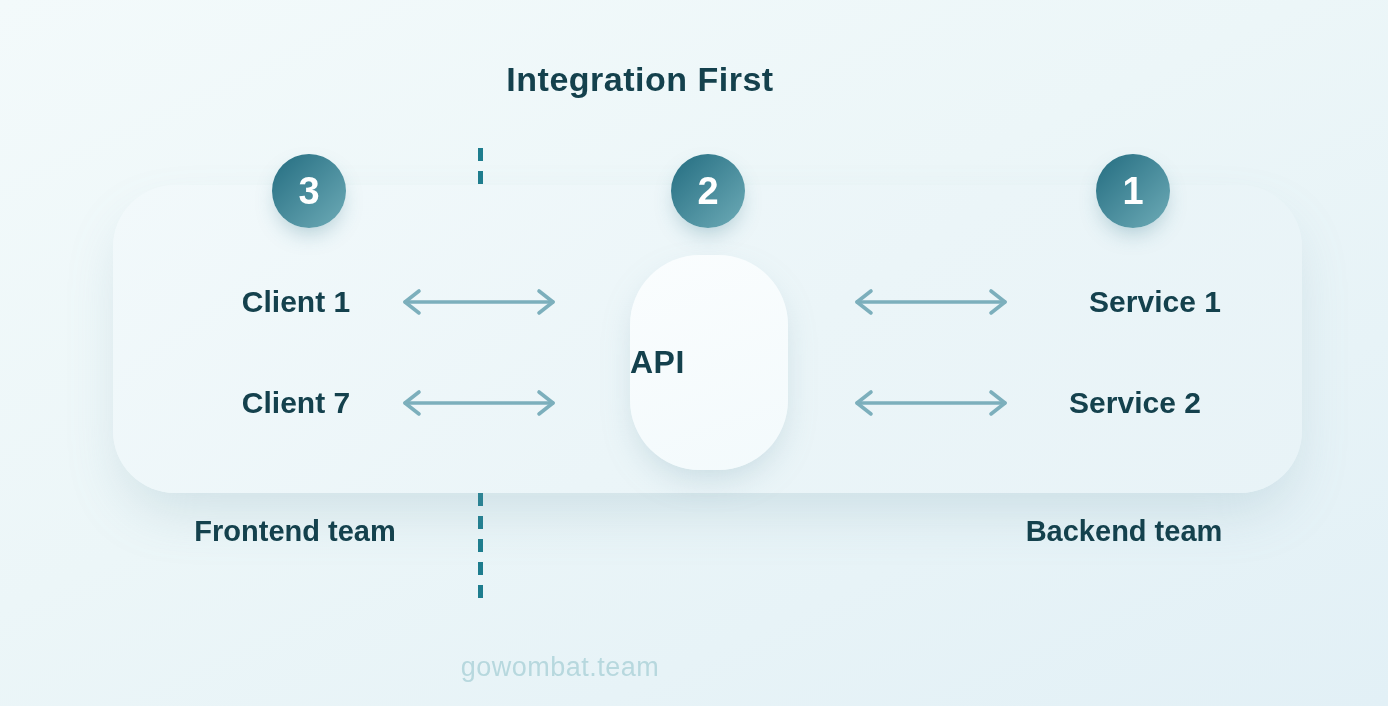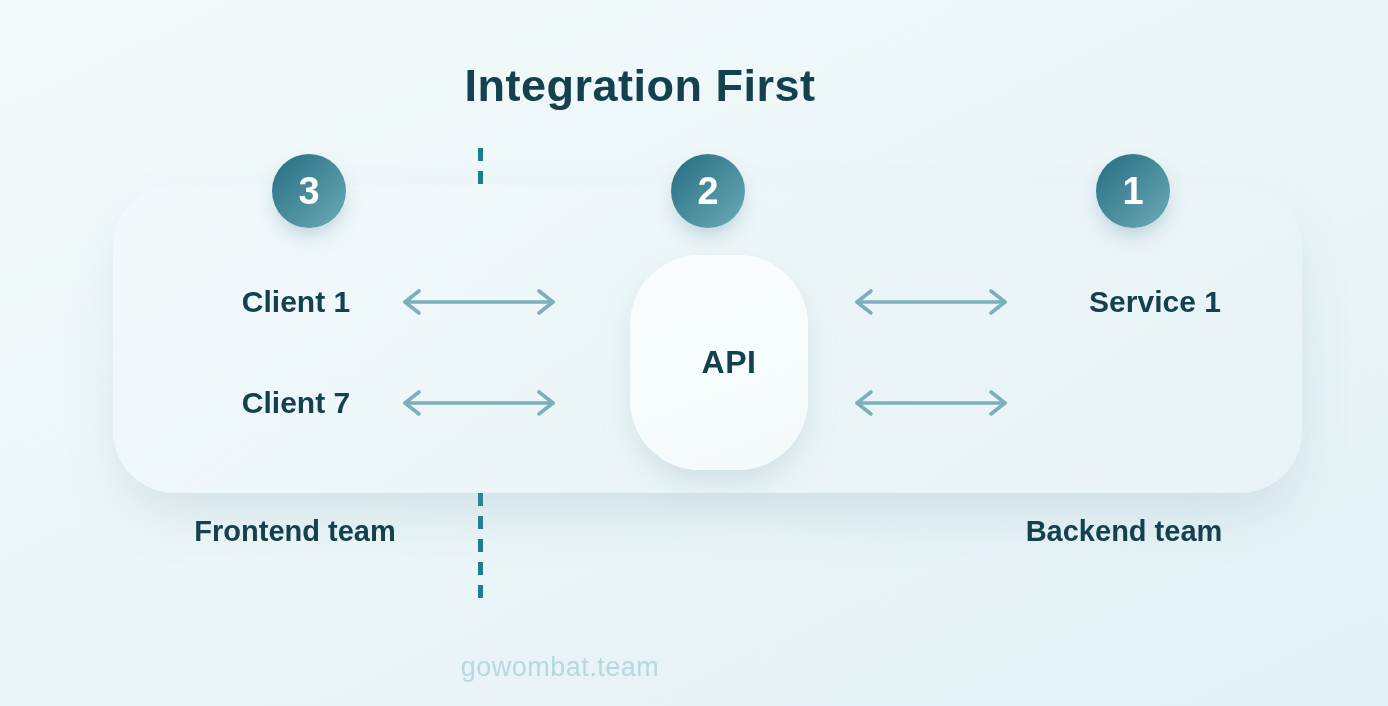--- a/index.html
+++ b/index.html
@@ -8,21 +8,21 @@
     font-family: "Liberation Sans", "DejaVu Sans", sans-serif;
     background: linear-gradient(155deg, #f3fafb 0%, #ecf6f8 45%, #e2f0f6 100%);
     overflow: hidden;
     position: relative;
   }
   .stage { position: absolute; inset: 0; }
 
   .title {
     position: absolute; left: 0; top: 60px; width: 1280px;
     text-align: center;
-    font-size: 45px; font-weight: 700;
+    font-size: 34px; font-weight: 700;
     color: #14414d; letter-spacing: 0.5px;
   }
 
   .panel {
     position: absolute; left: 113px; top: 185px;
     width: 1189px; height: 308px;
     border-radius: 62px;
     background: linear-gradient(145deg, #f2f9fb 0%, #ebf5f8 55%, #e8f3f7 100%);
     box-shadow: 0 26px 55px -12px rgba(125, 165, 180, 0.28);
   }
@@ -56,21 +56,21 @@
     position: absolute; width: 162px; height: 32px;
     transform: translate(0, -50%);
   }
 
   .api-box {
     position: absolute; left: 630px; top: 255px;
     width: 158px; height: 215px;
     border-radius: 70px;
     background: linear-gradient(160deg, #fafdfe 0%, #f3fafc 100%);
     box-shadow: 0 14px 34px -8px rgba(125, 165, 180, 0.35);
-    display: flex; align-items: center; justify-content: center; padding-left: 20px;
+    display: flex; align-items: center; 
   }
   .api-box .api-text {
     color: #14414d; font-size: 32px; font-weight: 700; letter-spacing: 0.5px;
   }
 
   .team-label {
     position: absolute; top: 515px;
     color: #14414d; font-size: 29px; font-weight: 700;
     transform: translateX(-50%);
     white-space: nowrap;
@@ -137,19 +137,20 @@
   </svg>
   <svg class="arrow" style="left:850px; top:403px;" viewBox="0 0 162 32">
     <g stroke="#7cafbc" stroke-width="3.6" fill="none" stroke-linecap="round" stroke-linejoin="round">
       <path d="M7 16 H155"></path>
       <path d="M21 5 L7 16 L21 27"></path>
       <path d="M141 5 L155 16 L141 27"></path>
     </g>
   </svg>
 
   <div class="node-label" style="left:1135px; top:302px;margin-left:20px;">Service 1</div>
+  <div class="node-label" style="left:1135px; top:403px;">Service 2</div>
 
   <div class="team-label team-backend">Backend team</div>
   <div class="team-label team-frontend">Frontend team</div>
 
   <div class="watermark">gowombat.team</div>
 
 </div>
 
 </body></html>

